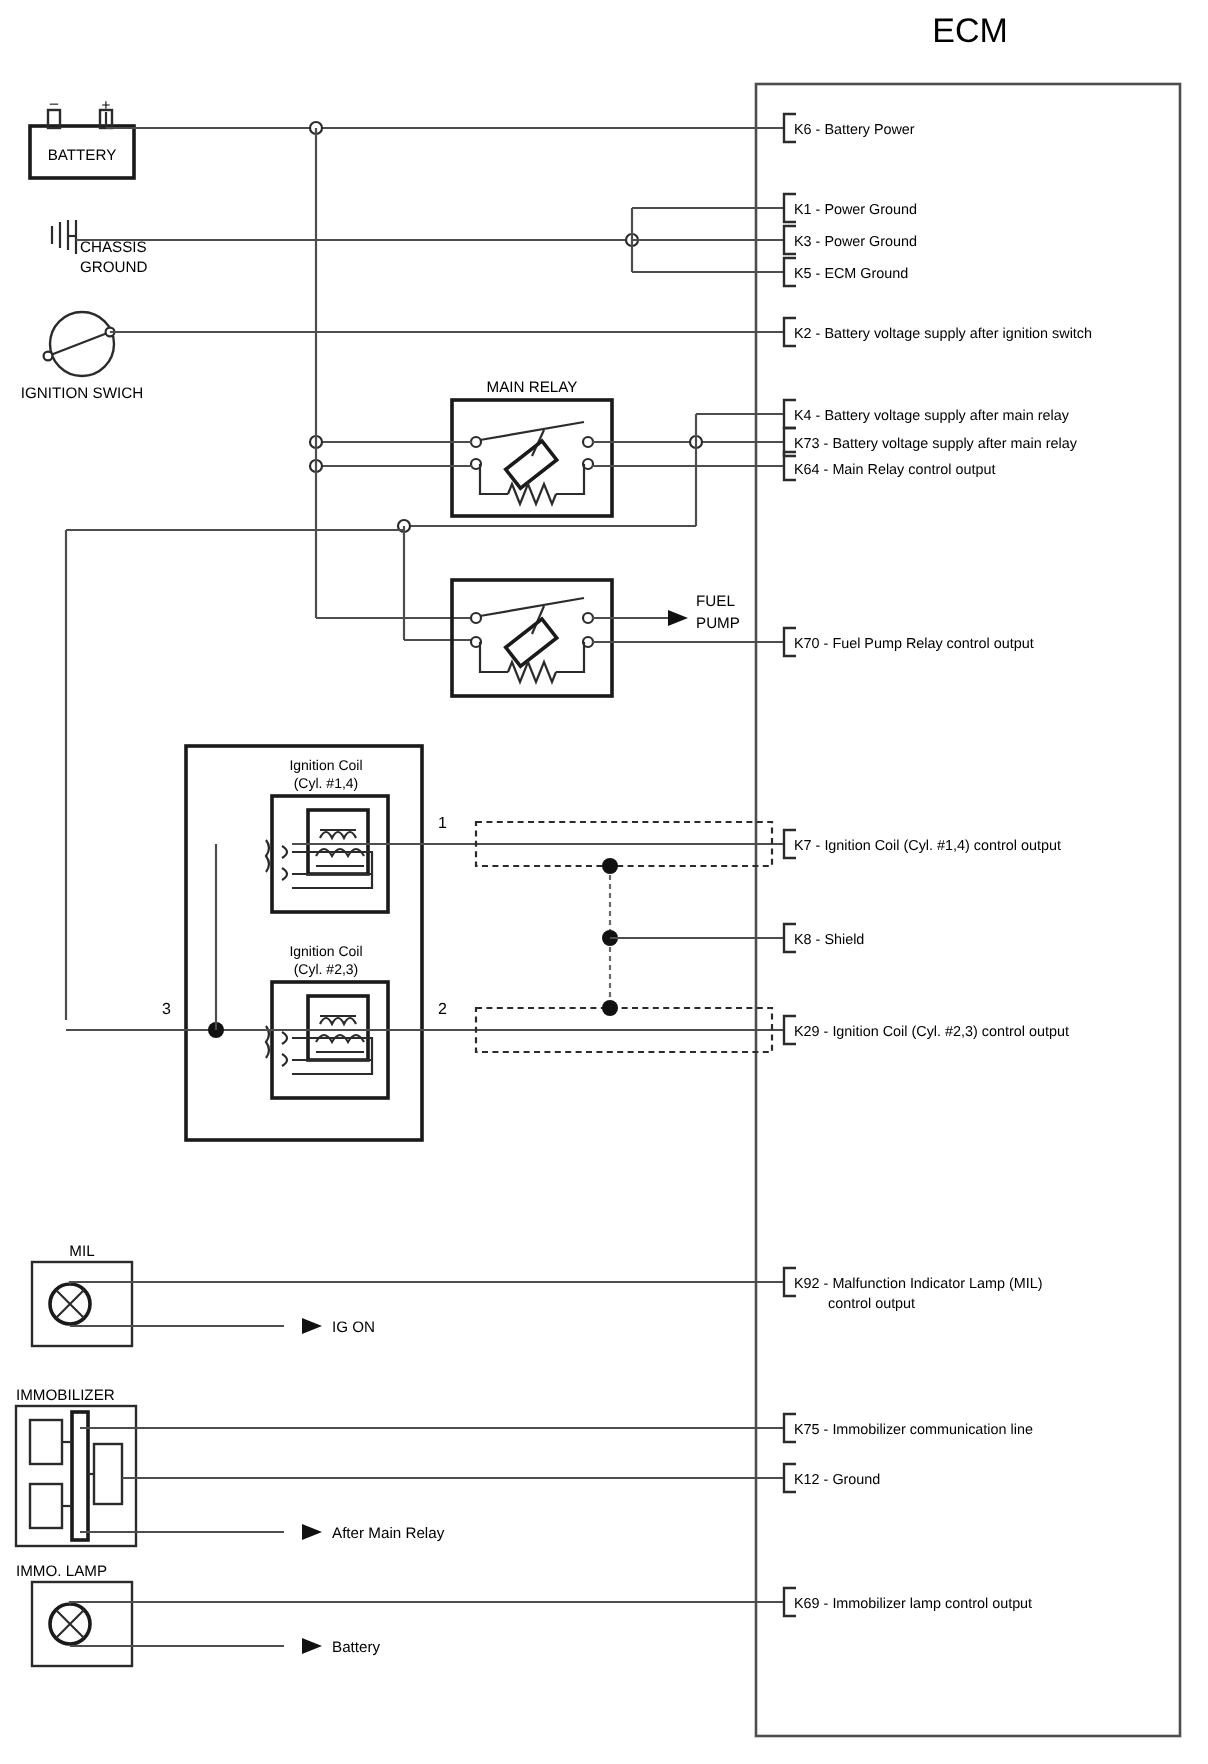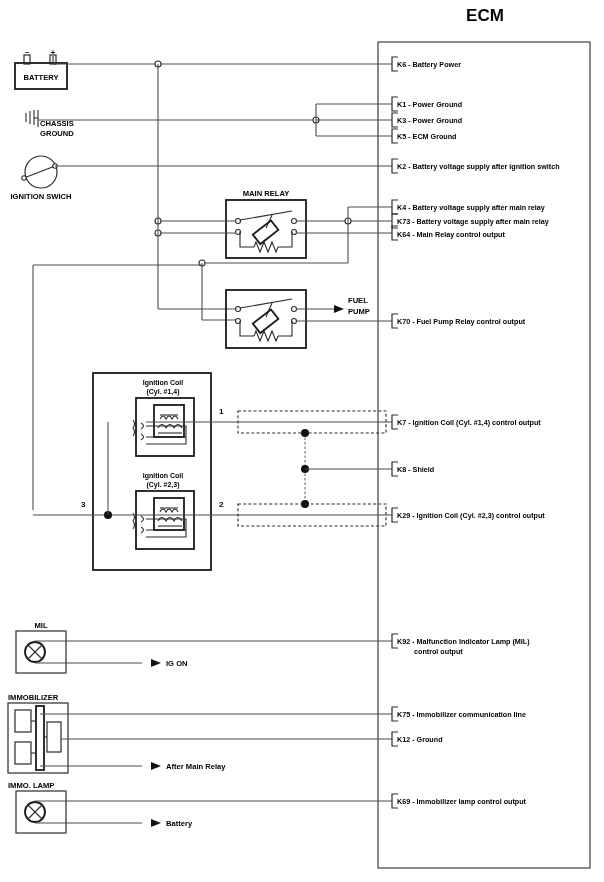--- a/index.html
+++ b/index.html
@@ -9,21 +9,20 @@
   }
   body {
     font-family: "Liberation Sans", sans-serif;
   }
   #diagram-root {
     position: relative;
     width: 604px;
     height: 882px;
     background: #ffffff;
     overflow: hidden;
-    font-weight: bold;
   }
   #wiring-svg {
     position: absolute;
     left: 0;
     top: 0;
     width: 604px;
     height: 882px;
   }
   .lbl {
     font-family: "Liberation Sans", sans-serif;

